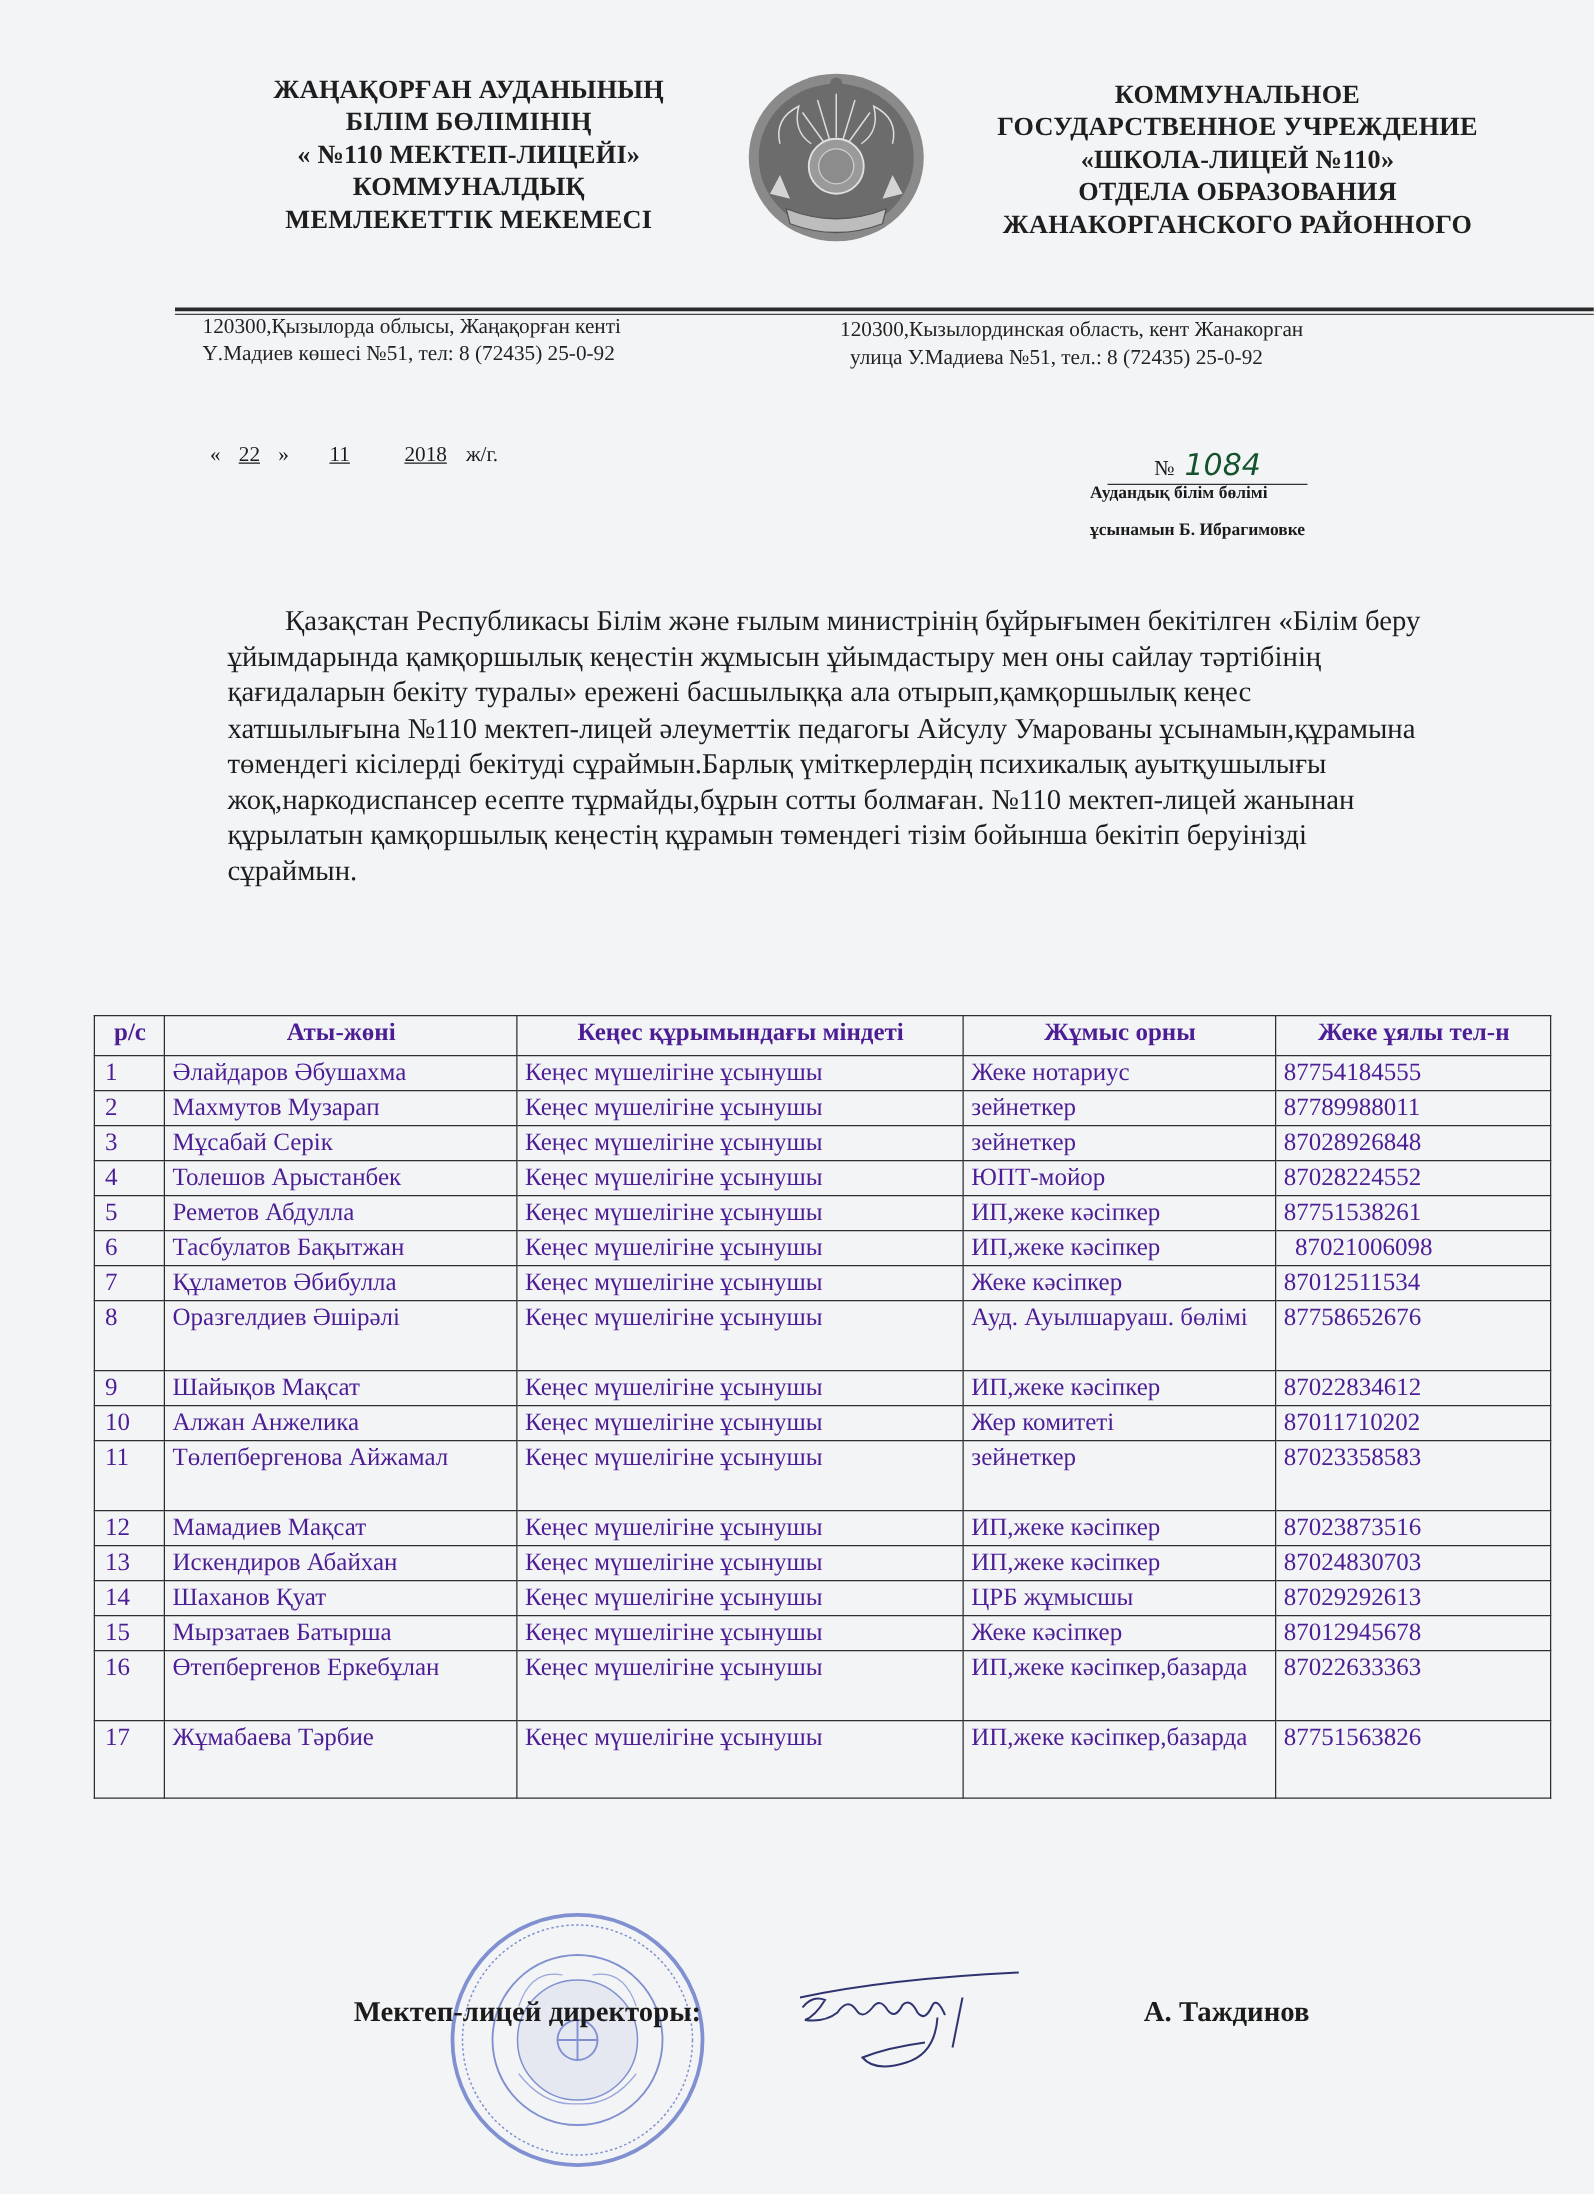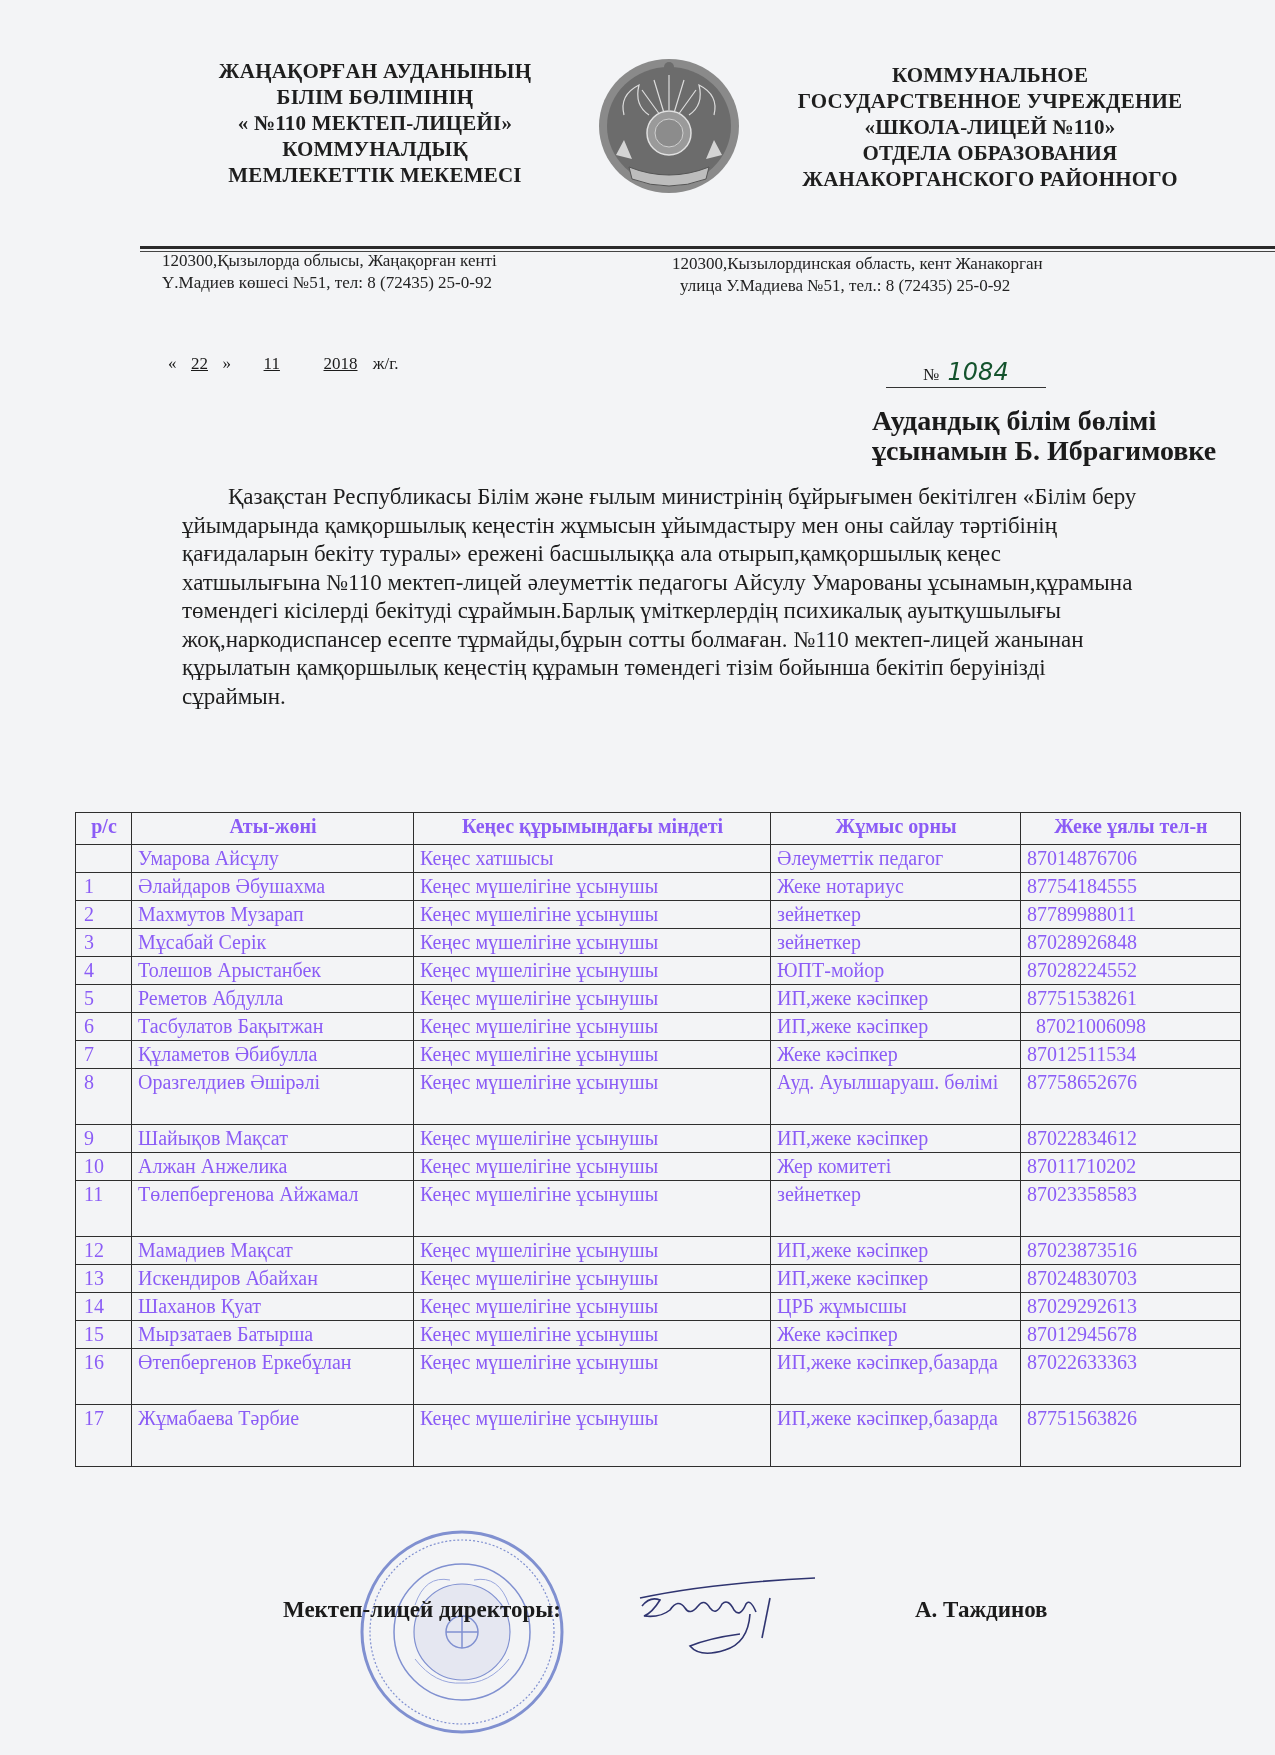--- a/index.html
+++ b/index.html
@@ -20,28 +20,28 @@
   .rule1 { left: 140px; top: 246px; width: 1140px; height: 3px; background: #2a2a2a; }
   .rule2 { left: 140px; top: 251px; width: 1140px; height: 1px; background: #444; }
   .addr { font-size: 17px; line-height: 22px; color: #222; }
   #addr-kz { left: 162px; top: 250px; width: 500px; }
   #addr-ru { left: 672px; top: 253px; width: 560px; }
   #addr-ru .l2 { padding-left: 8px; }
   #date-line { left: 168px; top: 354px; font-size: 17px; }
   #date-line .u { text-decoration: underline; display: inline-block; }
   #ref-no { left: 886px; top: 358px; font-size: 17px; width: 160px; border-bottom: 1px solid #333; padding-bottom: 1px; text-align: center; }
   #ref-no .hand { font-family: "DejaVu Sans", sans-serif; font-style: italic; font-size: 24px; color: #14532d; margin-left: 8px; }
-  #addressee { left: 872px; top: 406px; font-weight: bold; font-size: 28px; line-height: 30px; }
+  #addressee { left: 872px; top: 380px; font-weight: bold; font-size: 14px; line-height: 30px; }
   #body-text {
     left: 182px; top: 483px; width: 960px; font-size: 23px; line-height: 28.5px;
     text-indent: 46px; color: #1d1d1d;
   }
   table#members {
     position: absolute; left: 75px; top: 812px; border-collapse: collapse;
-    font-size: 20px; color: #8b5cf6;
+    font-size: 20px; color: #4c1d95;
   }
   #members td, #members th { border: 1.3px solid #2e2e2e; padding: 1px 5px 0 6px; vertical-align: top; line-height: 24px; }
   #members th { font-weight: bold; text-align: center; font-size: 20px; height: 30px; }
   #members td.num { padding-left: 8px; }
   #signature-line { left: 283px; top: 1597px; font-weight: bold; font-size: 23px; }
   #director-name { left: 915px; top: 1597px; font-weight: bold; font-size: 23px; }
   #signature { left: 630px; top: 1568px; width: 190px; height: 96px; }
   #stamp { left: 355px; top: 1525px; width: 215px; height: 215px; opacity: 0.75; }
 </style>
 </head>
@@ -115,27 +115,20 @@
     <tr>
       <th style="width:44px">р/с</th>
       <th style="width:270px">Аты-жөні</th>
       <th style="width:345px">Кеңес құрымындағы міндеті</th>
       <th style="width:238px">Жұмыс орны</th>
       <th style="width:208px">Жеке ұялы тел-н</th>
     </tr>
   </thead>
   <tbody id="tbody">
       <tr>
-        <td class="num" style="height: 26px;"></td>
-        <td style="height: 26px;">Умарова Айсұлу</td>
-        <td style="height: 26px;">Кеңес хатшысы</td>
-        <td style="height: 26px;">Әлеуметтік педагог</td>
-        <td style="height: 26px;">87014876706</td>
-      </tr>
-      <tr>
         <td class="num" style="height: 26px;">1</td>
         <td style="height: 26px;">Әлайдаров Әбушахма</td>
         <td style="height: 26px;">Кеңес мүшелігіне ұсынушы</td>
         <td style="height: 26px;">Жеке  нотариус</td>
         <td style="height: 26px;">87754184555</td>
       </tr>
       <tr>
         <td class="num" style="height: 26px;">2</td>
         <td style="height: 26px;">Махмутов  Музарап</td>
         <td style="height: 26px;">Кеңес мүшелігіне ұсынушы</td>

